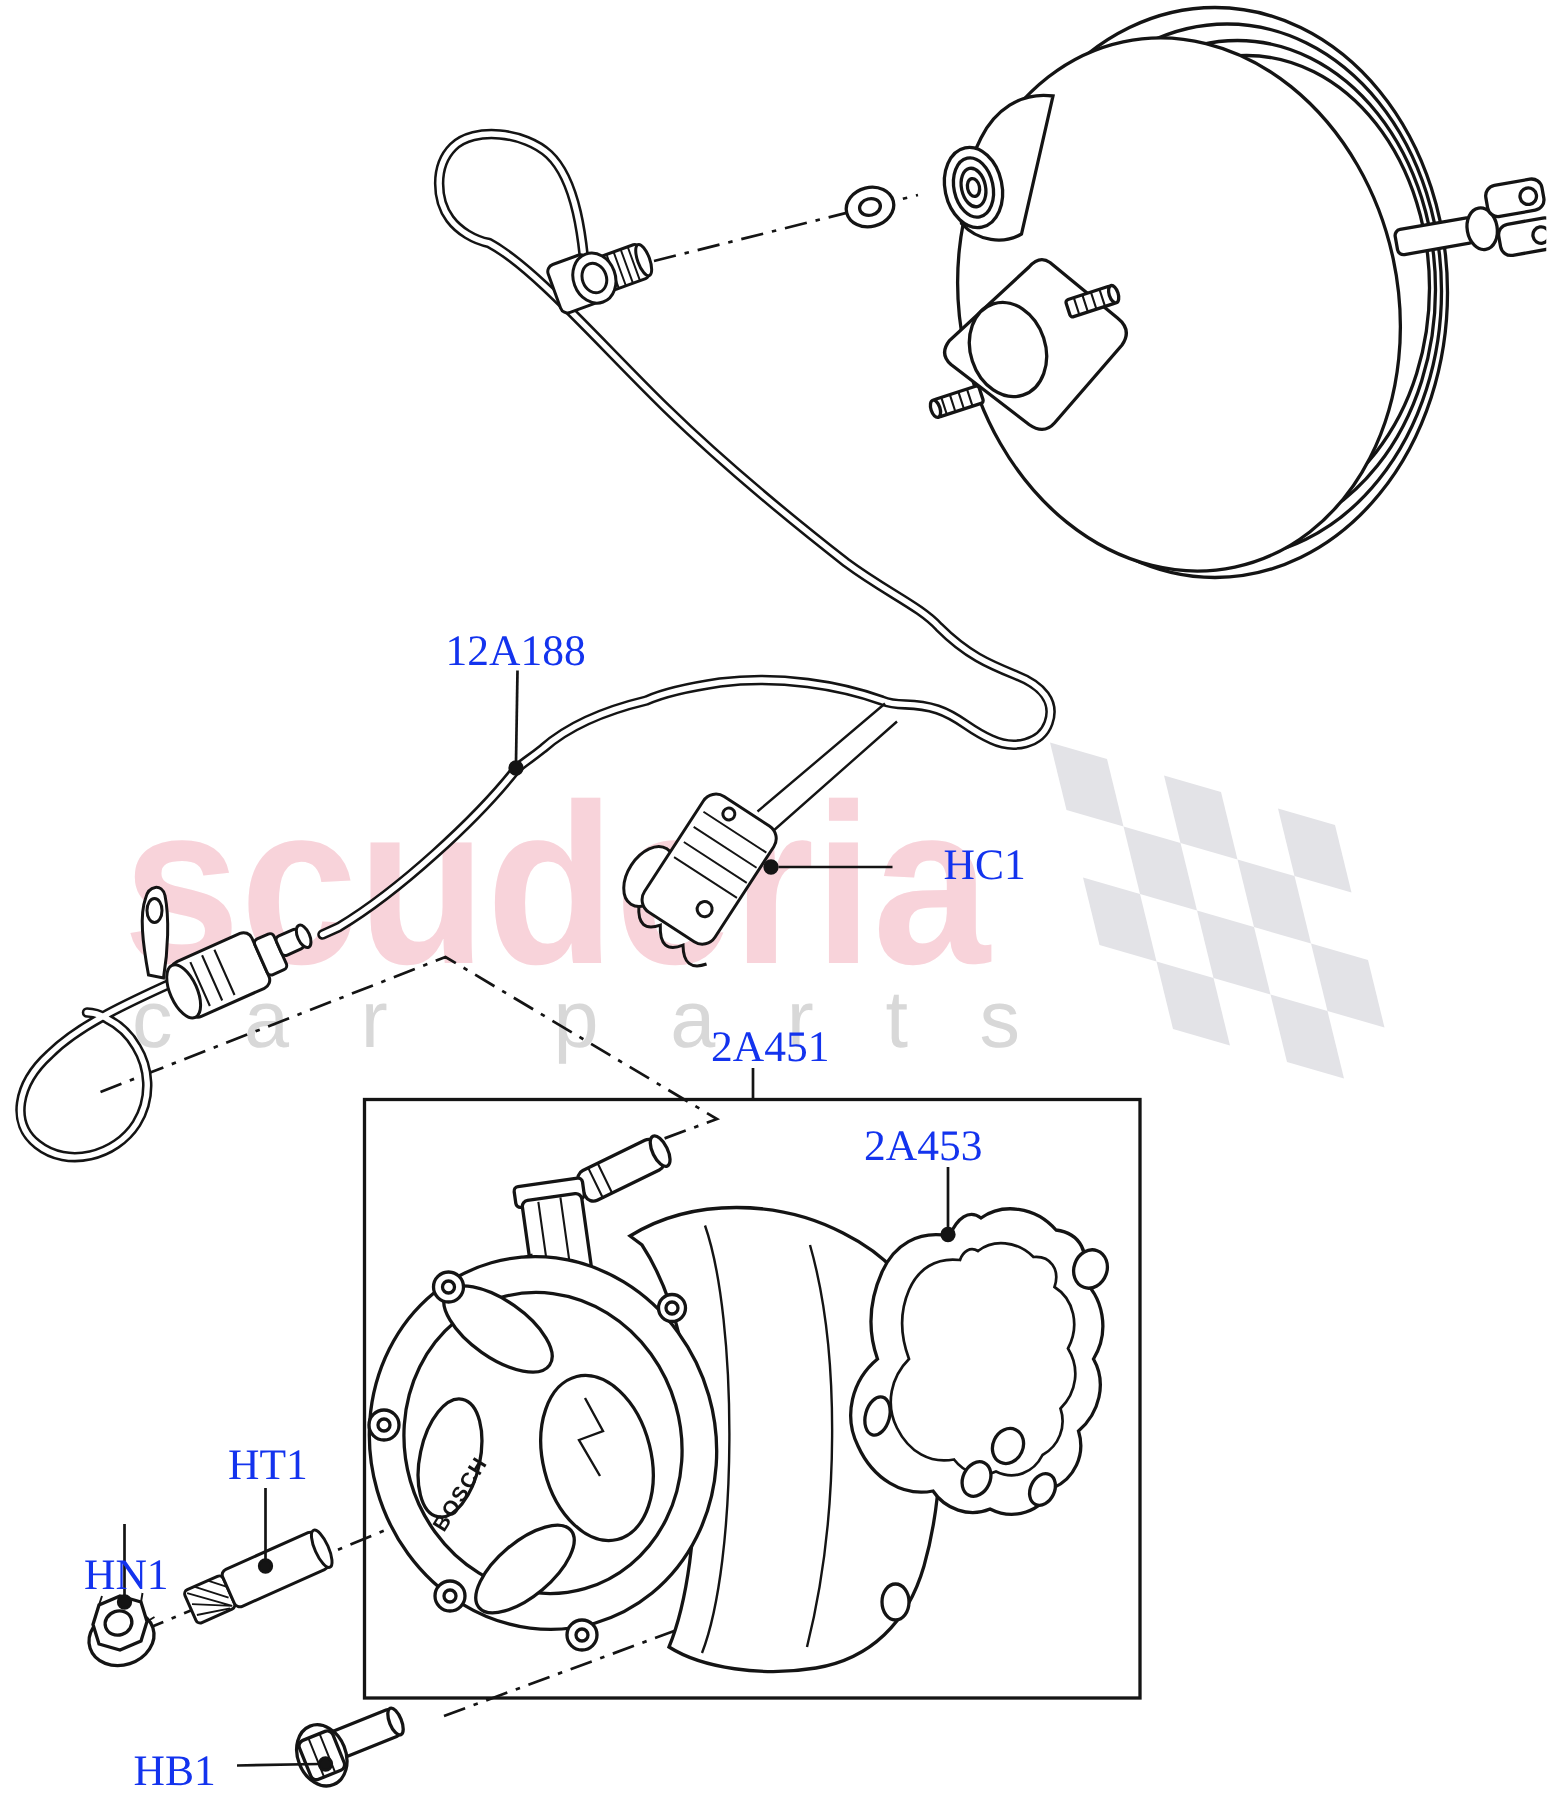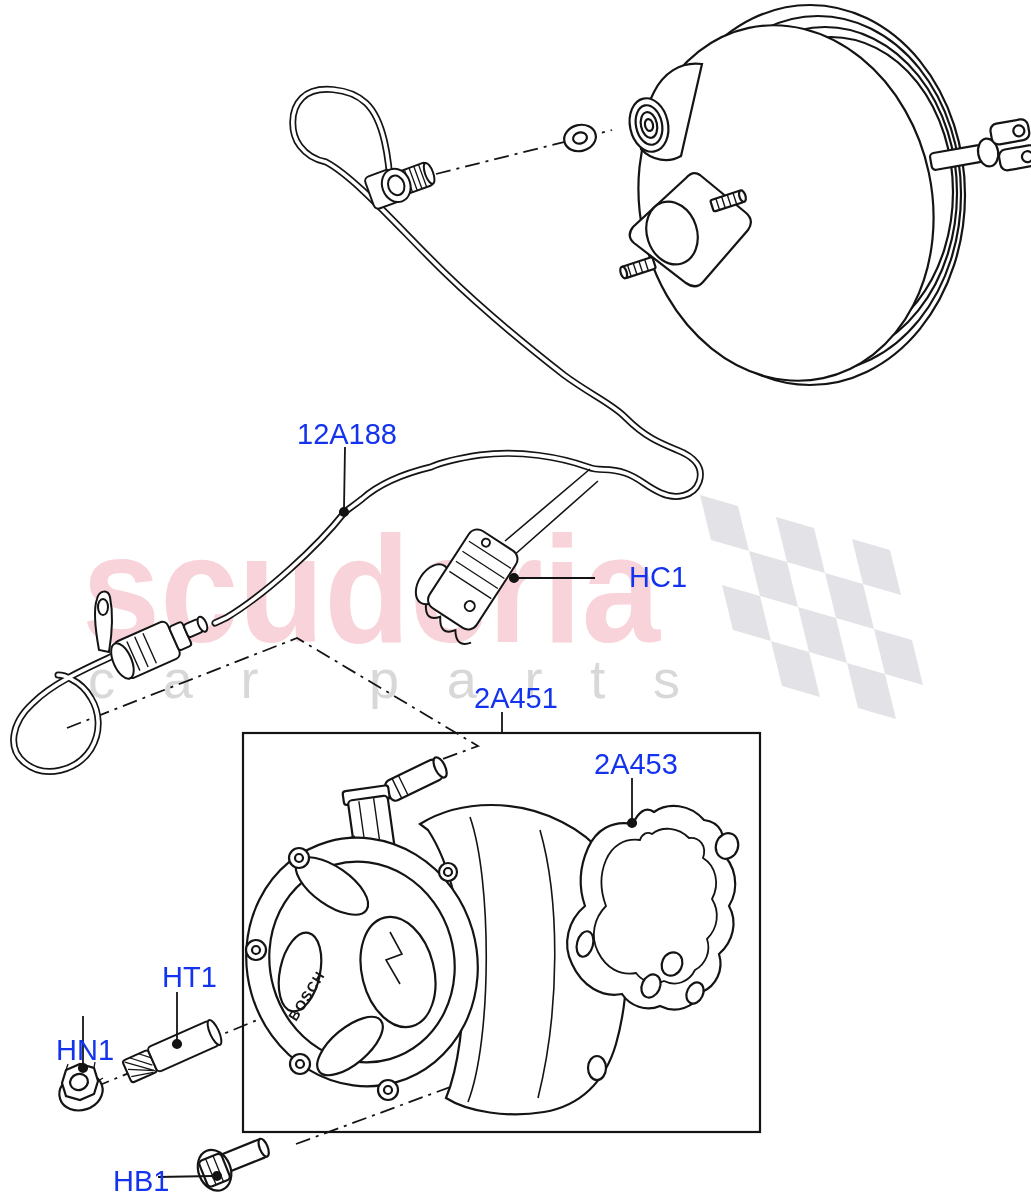--- a/index.html
+++ b/index.html
@@ -1,20 +1,20 @@
 <!DOCTYPE html>
 <html><head>
 <meta charset="utf-8">
 <style>
   html,body{margin:0;padding:0;background:#fff;}
   .stage{position:relative;width:1031px;height:1200px;background:#fff;overflow:hidden;
          font-family:"Liberation Sans",sans-serif;}
   .stage svg{position:absolute;left:0;top:0;}
   .plabel{position:absolute;font-size:29px;line-height:1;color:#1333ee;white-space:nowrap;
-          font-family:Liberation Sans, sans-serif;}
+          font-family:Liberation Serif, serif;}
   .wm-brand{font-family:"Liberation Sans",sans-serif;font-weight:bold;}
 </style>
 </head>
 <body>
 
 <div class="stage">
 
 <svg width="1031" height="1200" viewBox="0 0 1031 1200">
 
   <g>
@@ -251,17 +251,17 @@
     <path d="M83,1016 L83,1064" fill="none"></path>
         <circle cx="83" cy="1068" r="4.2"></circle>
     <path d="M158,1177 L213,1176" fill="none"></path>
         <circle cx="217" cy="1176" r="4.2"></circle>
   </g>
 </svg>
 
   <div class="plabel" style="left:297px;top:420px">12A188</div>
   <div class="plabel" style="left:629px;top:563px">HC1</div>
   <div class="plabel" style="left:474px;top:684px">2A451</div>
-  <div class="plabel" style="left:594px;top:750px">2A453</div>
-  <div class="plabel" style="left:162px;top:963px">HT1</div>
+  <div class="plabel" style="left:576px;top:750px">2A453</div>
+  <div class="plabel" style="left:152px;top:963px">HT1</div>
   <div class="plabel" style="left:56px;top:1036px">HN1</div>
-  <div class="plabel" style="left:113px;top:1167px">HB1</div>
+  <div class="plabel" style="left:89px;top:1167px">HB1</div>
 </div>
 
 </body></html>

